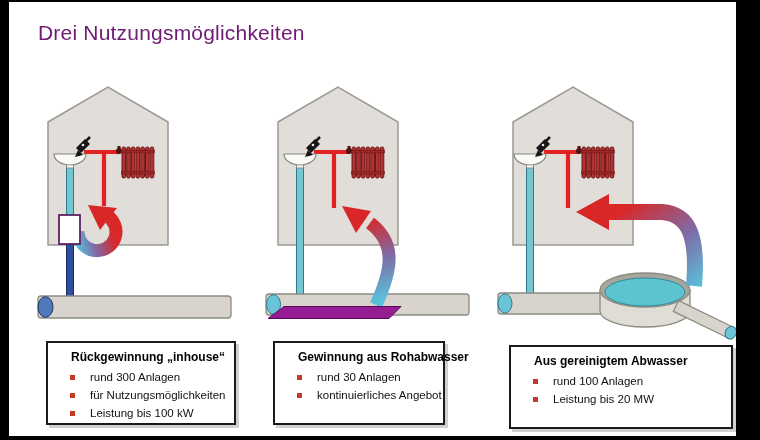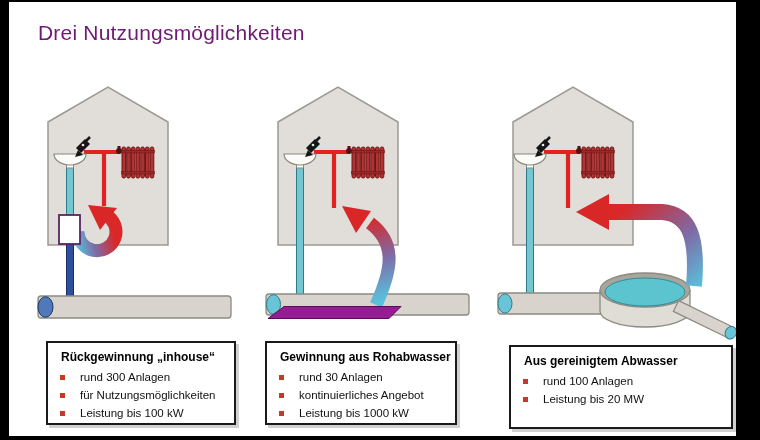--- a/index.html
+++ b/index.html
@@ -7,21 +7,21 @@
          font-family:"Liberation Sans", sans-serif;}
   .bar{position:absolute;background:#000;}
   .bar-top{left:0;top:0;width:760px;height:2px;}
   .bar-bottom{left:0;top:436px;width:760px;height:4px;}
   .bar-left{left:0;top:0;width:9px;height:440px;}
   .bar-right{left:736px;top:0;width:24px;height:440px;}
   .title{position:absolute;left:38px;top:21px;margin:0;font-size:21px;font-weight:400;
          color:#701a75;letter-spacing:0.2px;}
   .art{position:absolute;left:0;top:0;width:760px;height:440px;}
   .info-box{position:absolute;background:#ffffff;border:2px solid #1a1a1a;
-            box-shadow:3px 3px 0 rgba(150,150,150,0.45);padding:6px 12px;box-sizing:border-box;}
+            box-shadow:3px 3px 0 rgba(150,150,150,0.45);padding:6px 22px;box-sizing:border-box;}
   .box-title{font-size:12px;font-weight:bold;color:#000;margin:1px 0 4px 1px;white-space:nowrap;}
   .box-item{display:flex;align-items:center;gap:15px;height:18px;font-size:11.5px;color:#111;
             white-space:nowrap;}
   .bullet{display:inline-block;width:5px;height:5px;background:#c43a28;flex:0 0 auto;}
 </style>
 </head>
 <body>
 
 <div class="stage">
 
@@ -135,33 +135,29 @@
     <div class="box-item">
       <span class="bullet"></span>
       <span>für Nutzungsmöglichkeiten</span>
       </div>
     <div class="box-item">
       <span class="bullet"></span>
       <span>Leistung bis 100 kW</span>
       </div>
   </div>
 
-  <div class="info-box" style="left:265px;top:341px;width:192px;height:84px">
+  <div class="info-box" style="left:273px;top:341px;width:172px;height:84px">
     <div class="box-title">Gewinnung aus Rohabwasser</div>
     <div class="box-item">
       <span class="bullet"></span>
       <span>rund 30 Anlagen</span>
       </div>
     <div class="box-item">
       <span class="bullet"></span>
       <span>kontinuierliches Angebot</span>
-      </div>
-    <div class="box-item">
-      <span class="bullet"></span>
-      <span>Leistung bis 1000 kW</span>
       </div>
   </div>
 
   <div class="info-box" style="left:509px;top:345px;width:224px;height:84px">
     <div class="box-title">Aus gereinigtem Abwasser</div>
     <div class="box-item">
       <span class="bullet"></span>
       <span>rund 100 Anlagen</span>
       </div>
     <div class="box-item">

